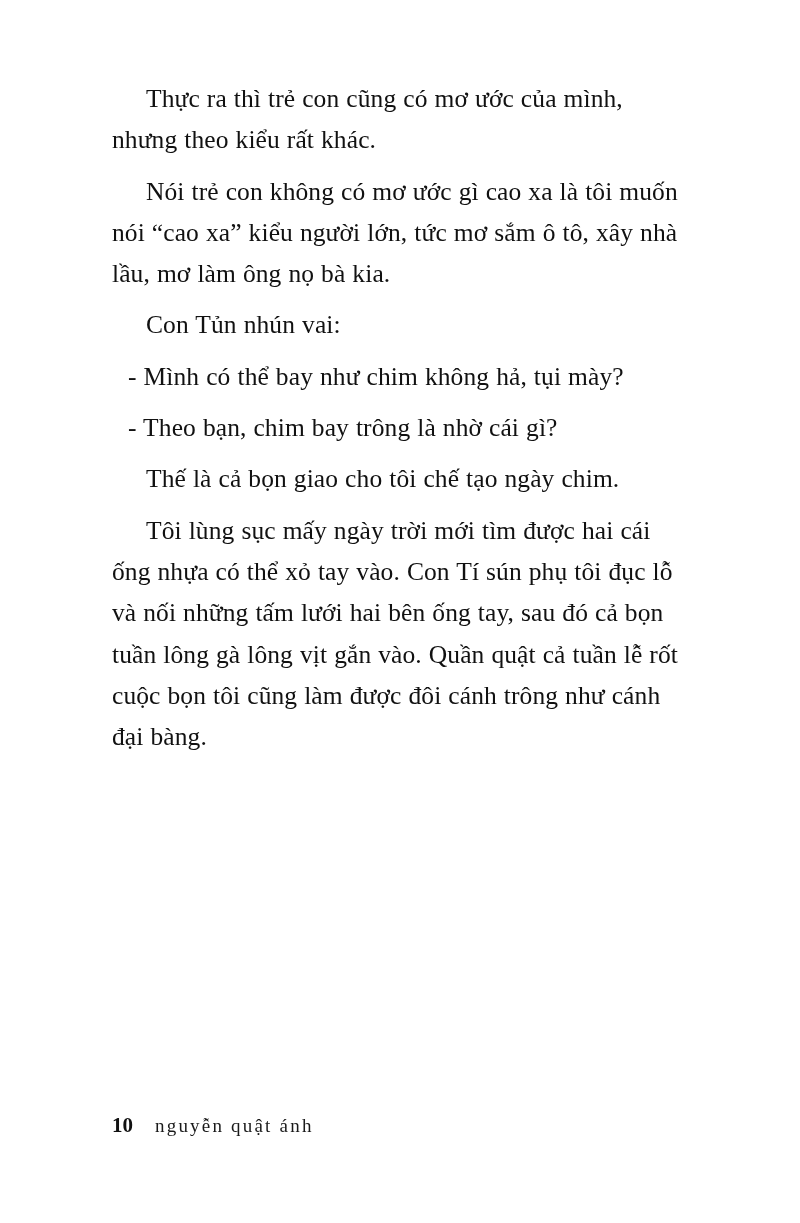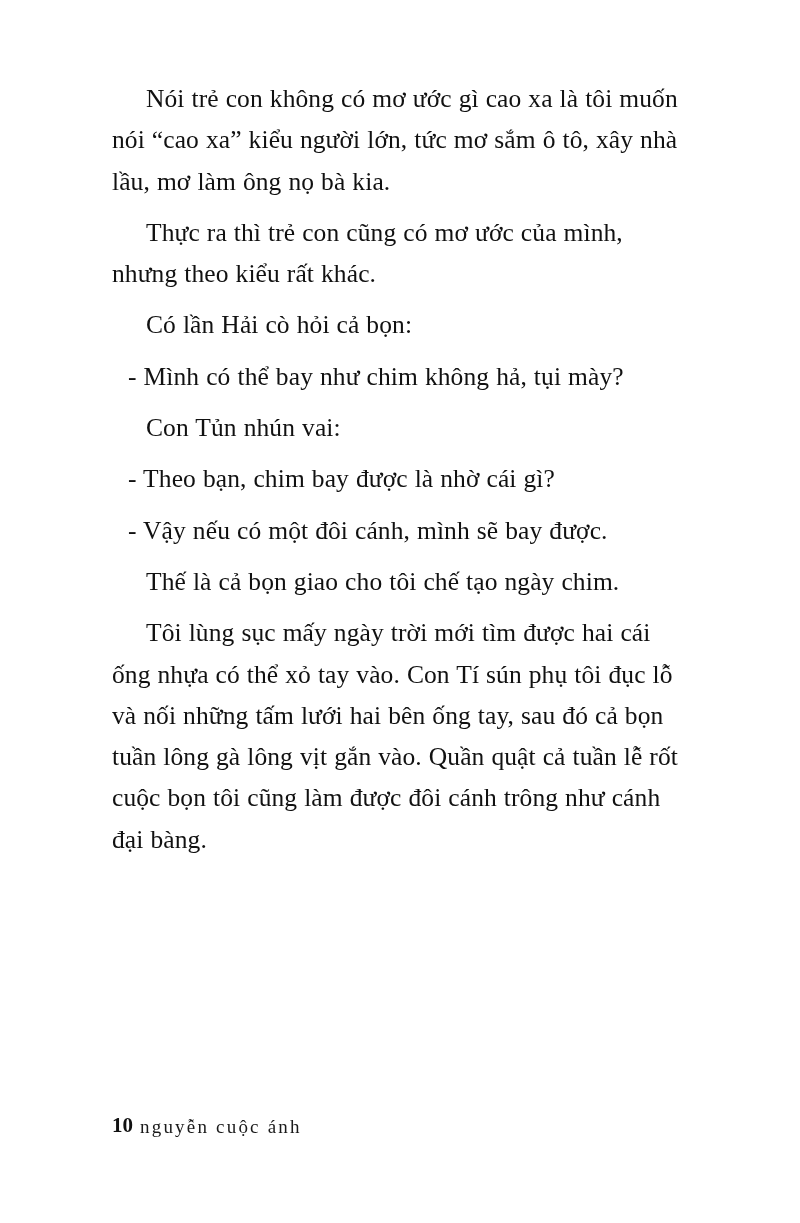--- a/index.html
+++ b/index.html
@@ -41,51 +41,49 @@
     text-indent: 34px;
   }
   .para.dash {
     text-indent: 16px;
   }
   .footer {
     position: absolute;
     left: 112px;
     top: 1113px;
     display: flex;
-    align-items: flex-end;
-    gap: 7px;
+    align-items: center;
+    gap: 22px;
   }
   .folio {
     font-family: "Liberation Serif", serif;
     font-size: 21px;
     font-weight: 700;
     color: #111111;
   }
   .running-title {
     font-family: "Liberation Serif", serif;
     font-size: 19px;
     color: #1a1a1a;
     letter-spacing: 2.2px;
   }
 </style>
 </head>
 <body>
 
 <div class="page">
 
   <div class="text-block">
+    <p class="para indent">Thực ra thì trẻ con cũng có mơ ước của mình, nhưng theo kiểu rất khác.</p>
     <p class="para indent">Nói trẻ con không có mơ ước gì cao xa là tôi muốn nói “cao xa” kiểu người lớn, tức mơ sắm ô tô, xây nhà lầu, mơ làm ông nọ bà kia.</p>
-    <p class="para indent">Thực ra thì trẻ con cũng có mơ ước của mình, nhưng theo kiểu rất khác.</p>
-    <p class="para indent">Có lần Hải cò hỏi cả bọn:</p>
+    <p class="para indent">Con Tủn nhún vai:</p>
     <p class="para dash">- Mình có thể bay như chim không hả, tụi mày?</p>
-    <p class="para indent">Con Tủn nhún vai:</p>
-    <p class="para dash">- Theo bạn, chim bay được là nhờ cái gì?</p>
-    <p class="para dash">- Vậy nếu có một đôi cánh, mình sẽ bay được.</p>
+    <p class="para dash">- Theo bạn, chim bay trông là nhờ cái gì?</p>
     <p class="para indent">Thế là cả bọn giao cho tôi chế tạo ngày chim.</p>
     <p class="para indent">Tôi lùng sục mấy ngày trời mới tìm được hai cái ống nhựa có thể xỏ tay vào. Con Tí sún phụ tôi đục lỗ và nối những tấm lưới hai bên ống tay, sau đó cả bọn tuần lông gà lông vịt gắn vào. Quần quật cả tuần lễ rốt cuộc bọn tôi cũng làm được đôi cánh trông như cánh đại bàng.</p>
   </div>
 
   <div class="footer">
     <span class="folio">10</span>
-    <span class="running-title">nguyễn cuộc ánh</span>
+    <span class="running-title">nguyễn quật ánh</span>
   </div>
 
 </div>
 
 </body></html>

